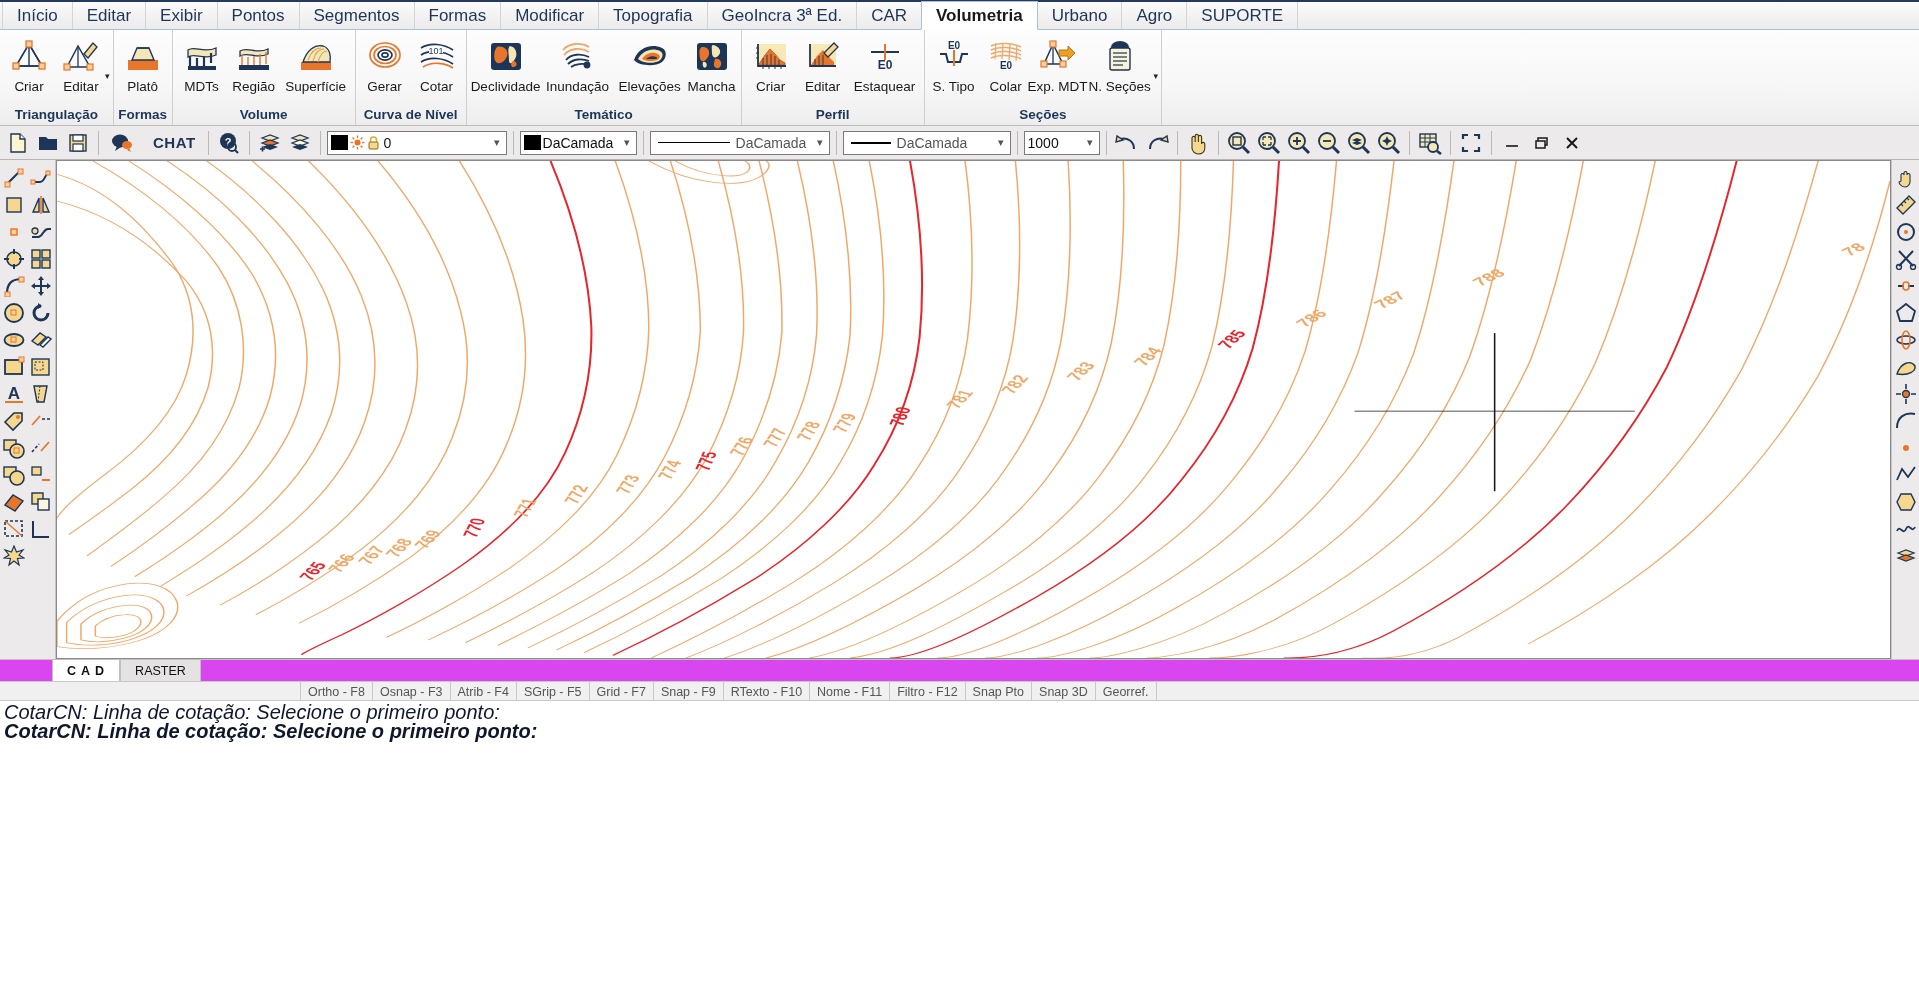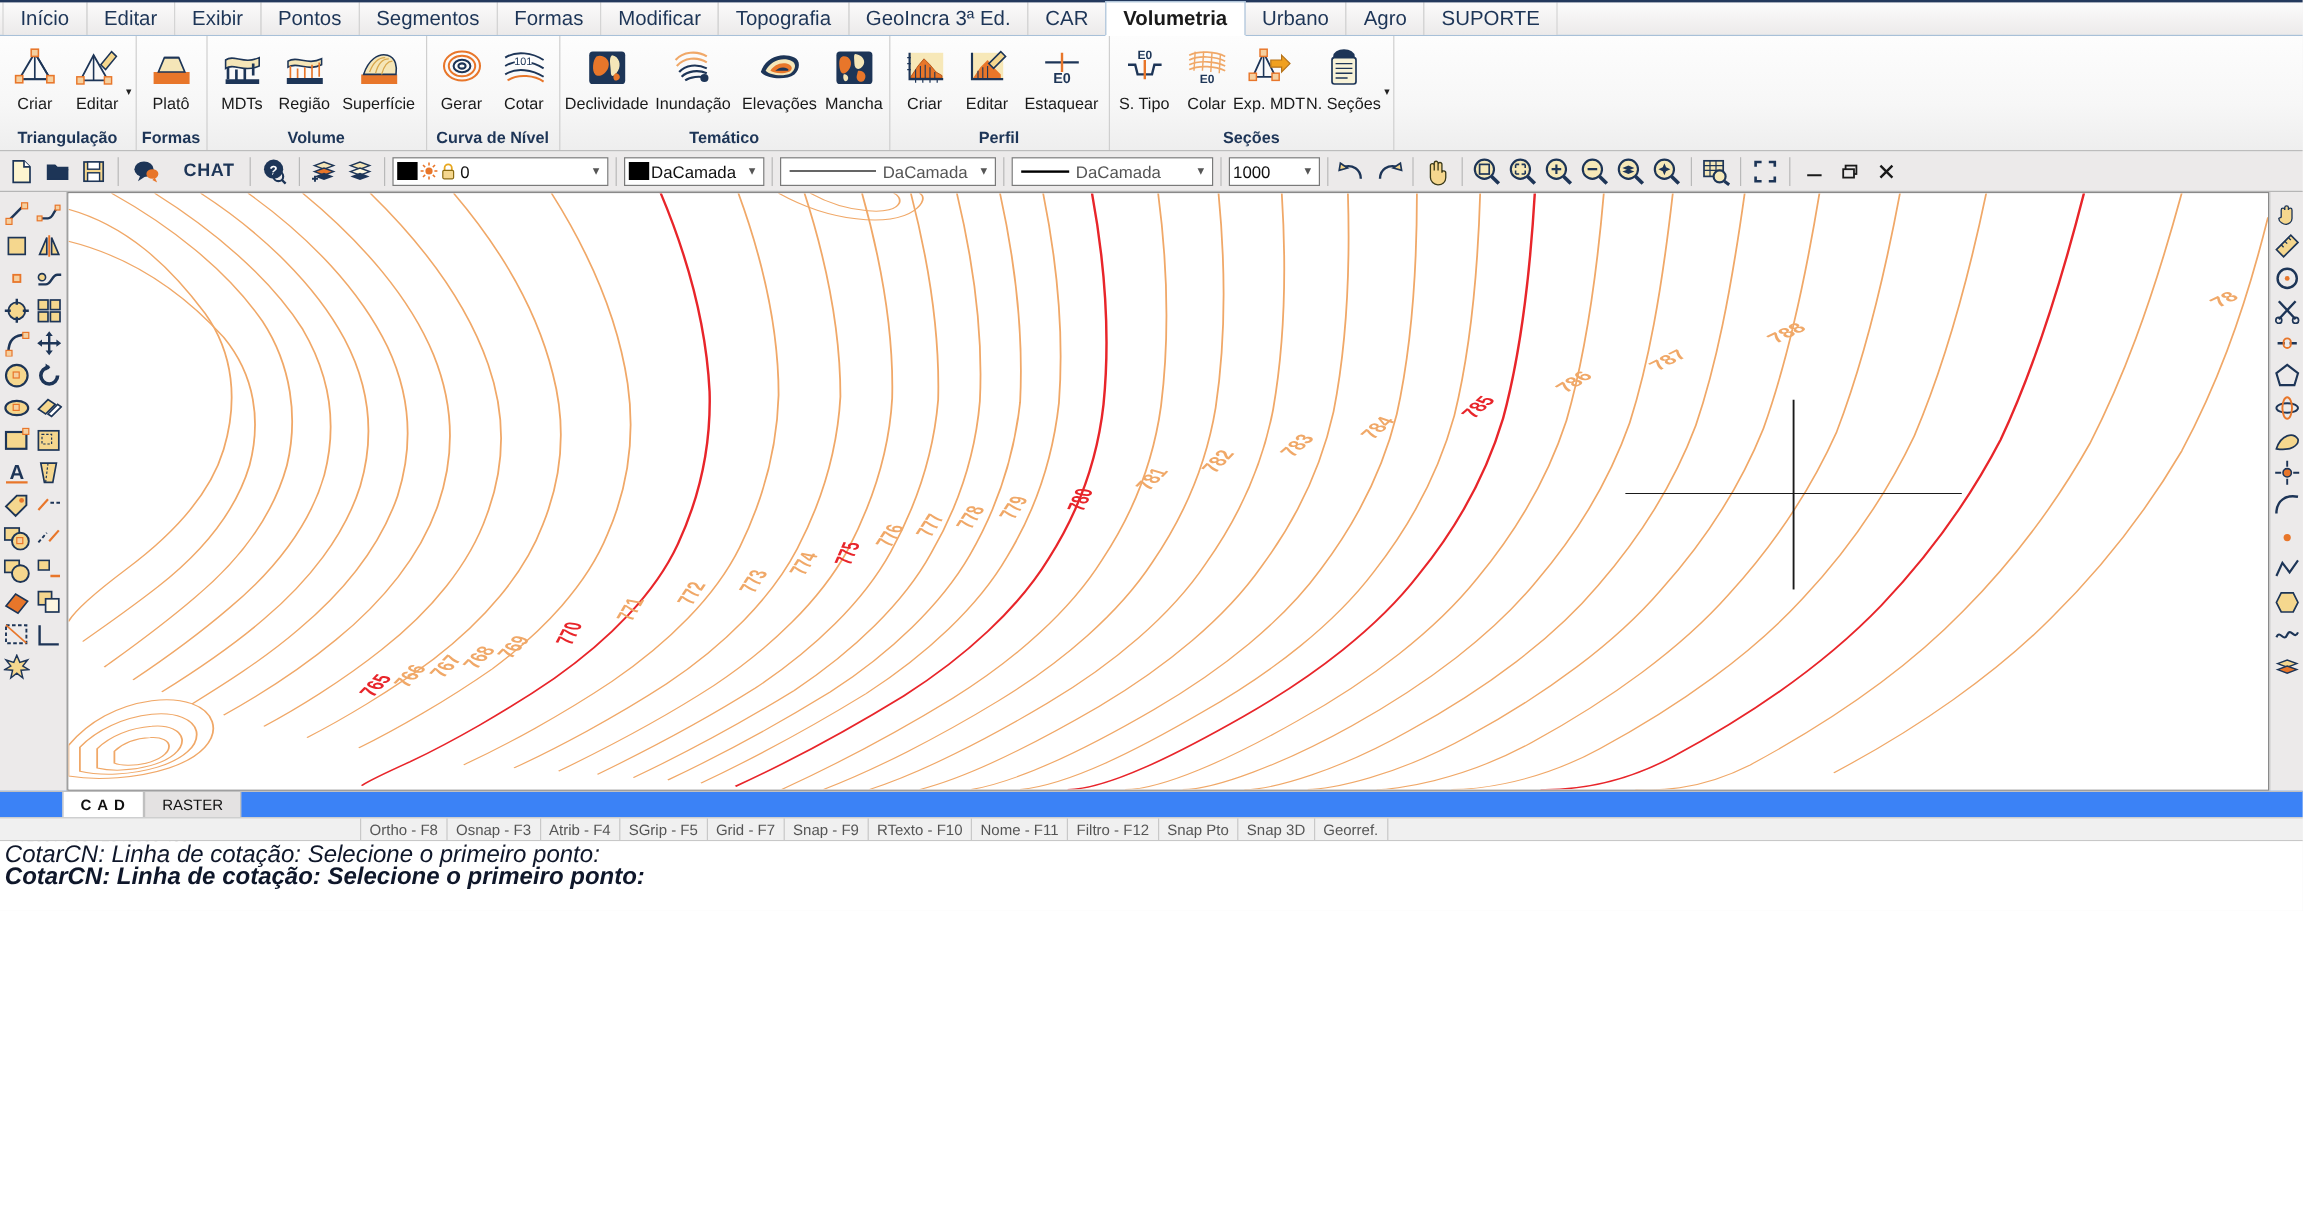--- a/index.html
+++ b/index.html
@@ -143,21 +143,21 @@
   .canvas-wrap {
     flex: 1; position: relative; background: #ffffff;
     border: 1px solid #8a8a8a;
     overflow: hidden;
     min-width: 0;
   }
   .canvas-wrap svg { display:block; width:100%; height:100%; }
 
   
   .doctabs {
-    height: 22px; background: #3b82f6; display: flex; align-items: center;
+    height: 22px; background: #d946ef; display: flex; align-items: center;
     border-top: 1px solid #c0c0c0; flex:none; padding-left: 52px;
   }
   .doctab {
     font-size: 12.5px; padding: 2px 14px 0 14px; color:#111;
     border-left:1px solid #c0c0c0; border-right:1px solid #c0c0c0;
     background:#e4e2e2; cursor:default; line-height:19px;
   }
   .doctab.active { background:#ffffff; font-weight:bold; letter-spacing:1px;}
   .statusbar {
     height: 20px; background: #f0f0f0; display:flex; align-items:stretch;

